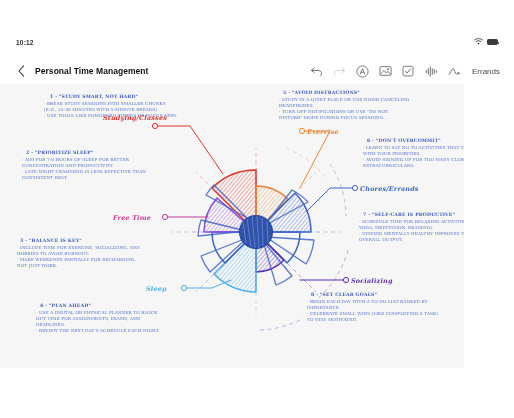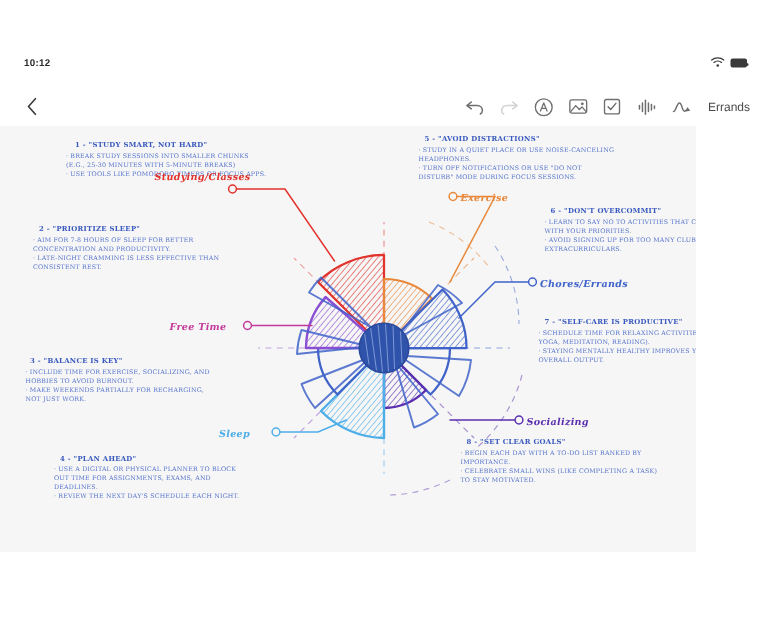--- a/index.html
+++ b/index.html
@@ -89,20 +89,21 @@
       <span class="battery"></span>
     </div>
   </div>
 
   <div class="appbar">
     <div class="back-btn">
       <svg width="7" height="12" viewBox="0 0 7 12">
         <path d="M5.6 0.8 L1 6 L5.6 11.2" stroke="#3c3c3c" stroke-width="1.1" fill="none" stroke-linecap="round" stroke-linejoin="round"></path>
       </svg>
     </div>
+    <div class="doc-title">Personal Time Management</div>
     <div class="appbar-spacer"></div>
 
     <div class="tools">
       <div class="tool">
         <svg width="13" height="11" viewBox="0 0 13 11">
           <path d="M4.2 2 L1.3 4.4 L4.2 6.6" stroke="#6e6e6e" stroke-width="1" fill="none" stroke-linecap="round" stroke-linejoin="round"></path>
           <path d="M1.6 4.4 L8 4.4 C10.4 4.4 11.6 6 11.6 7.6 C11.6 8.7 11 9.6 10.2 10" stroke="#6e6e6e" stroke-width="1" fill="none" stroke-linecap="round"></path>
         </svg>
       </div>
       <div class="tool faded">

